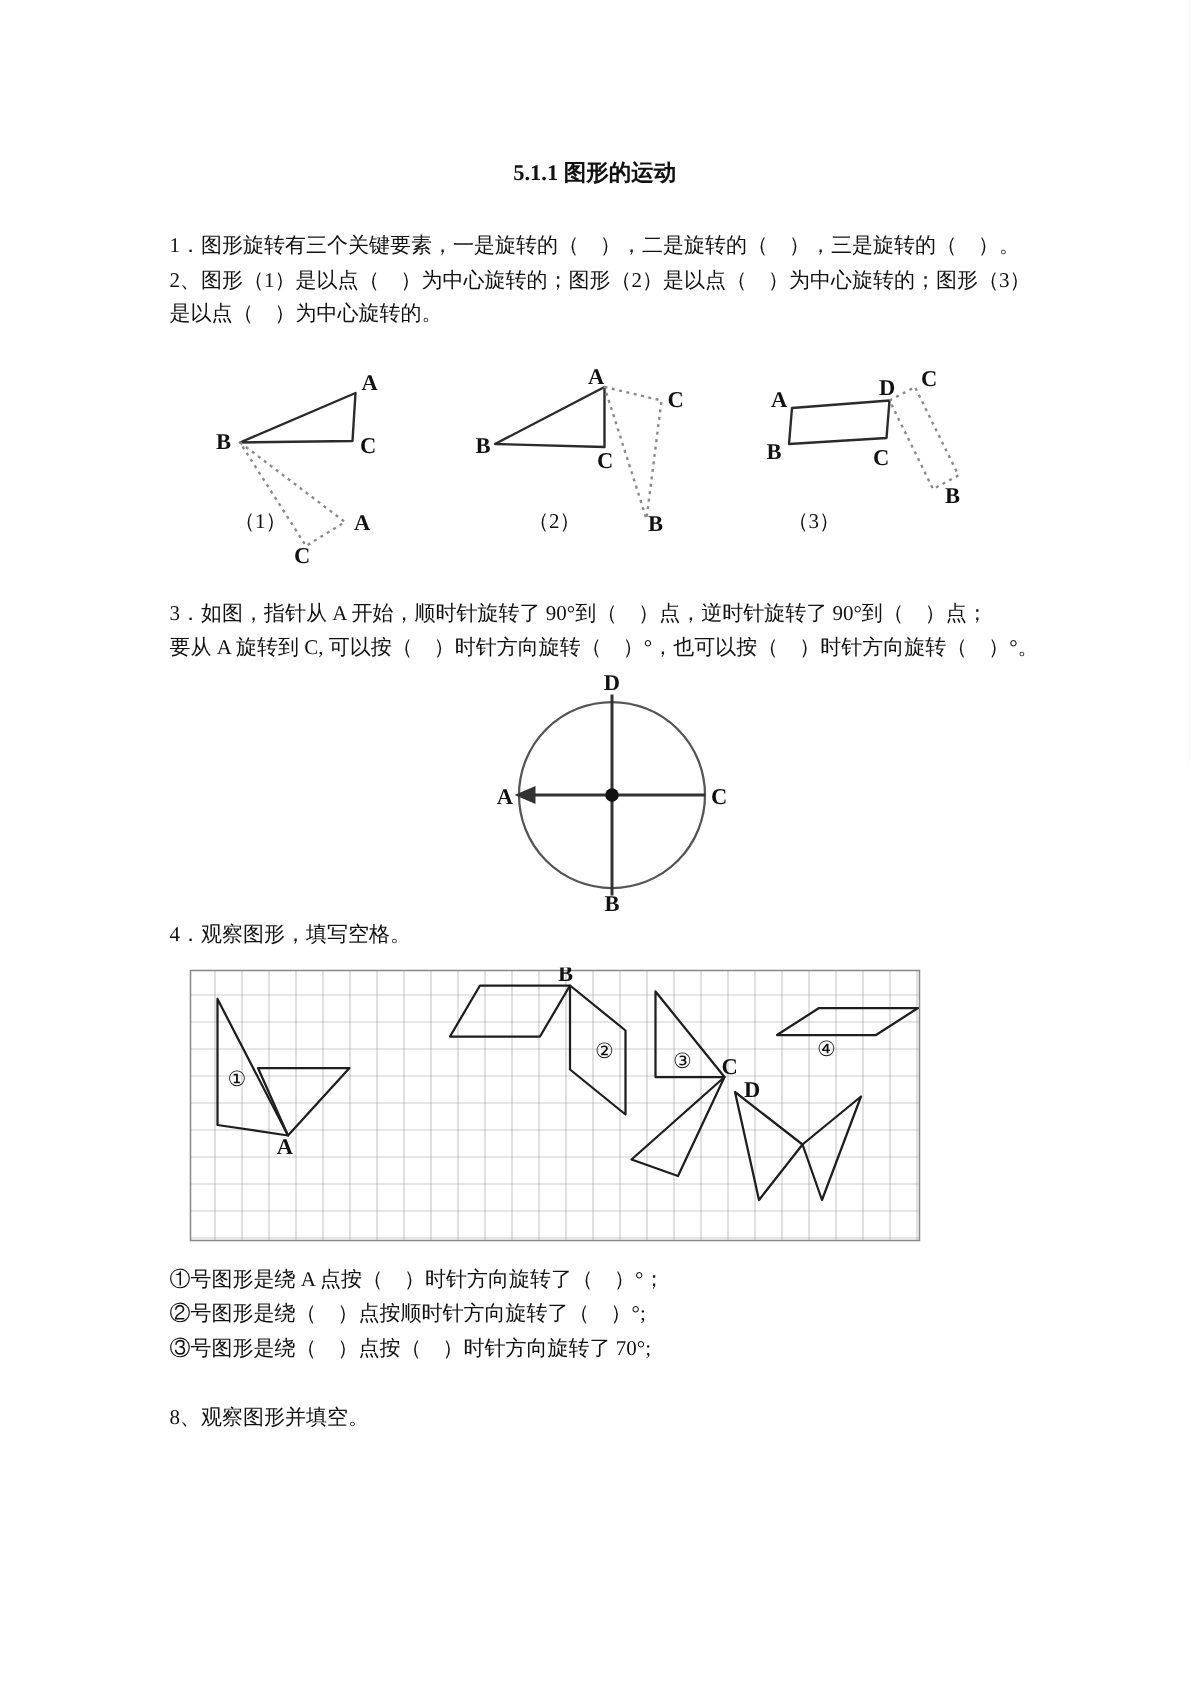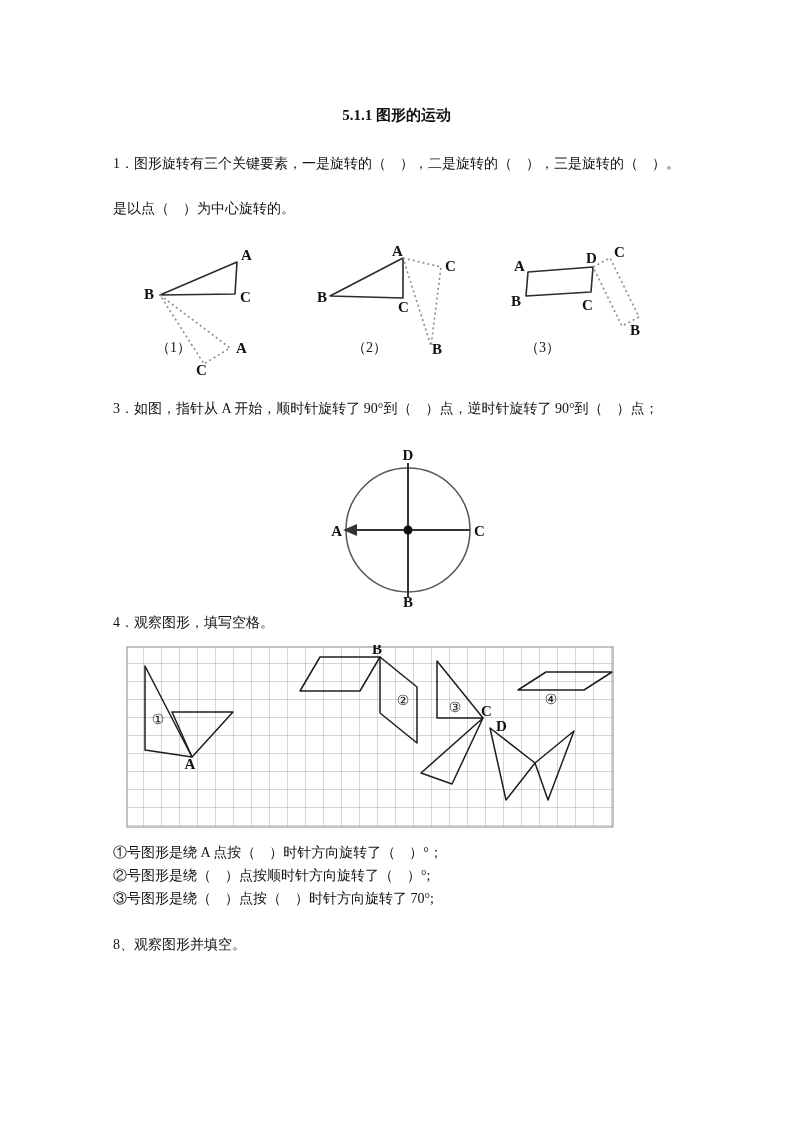--- a/index.html
+++ b/index.html
@@ -18,20 +18,21 @@
   .gridshape{fill:none;stroke:#1e1e1e;stroke-width:1.5;stroke-linejoin:round;}
 </style>
 </head>
 <body>
 
 <div class="page">
 
   <div class="title">5.1.1 图形的运动</div>
 
   <div class="tline" style="top:155px">1．图形旋转有三个关键要素，一是旋转的（　），二是旋转的（　），三是旋转的（　）。</div>
+  <div class="tline" style="top:178px">2、图形（1）是以点（　）为中心旋转的；图形（2）是以点（　）为中心旋转的；图形（3）</div>
   <div class="tline" style="top:200px">是以点（　）为中心旋转的。</div>
 
   <svg class="figsvg" style="left:140px;top:245px" width="540" height="135" viewBox="0 0 540 135">
 
     <g>
       <polygon class="shape" points="97,17 20,50 95,49"></polygon>
       <polygon class="dotted" points="20,50 90,103 64,119"></polygon>
       <text class="vlabel" x="101" y="15">A</text>
       <text class="vlabel" x="4" y="54">B</text>
       <text class="vlabel" x="100" y="57">C</text>
@@ -58,20 +59,21 @@
       <text class="vlabel" x="446" y="18">D</text>
       <text class="vlabel" x="371" y="61">B</text>
       <text class="vlabel" x="442" y="65">C</text>
       <text class="vlabel" x="474" y="12">C</text>
       <text class="vlabel" x="490" y="90">B</text>
       <text class="cap" x="385" y="107">（3）</text>
     </g>
   </svg>
 
   <div class="tline" style="top:400px">3．如图，指针从 A 开始，顺时针旋转了 90°到（　）点，逆时针旋转了 90°到（　）点；</div>
+  <div class="tline" style="top:423px">要从 A 旋转到 C, 可以按（　）时针方向旋转（　）°，也可以按（　）时针方向旋转（　）°。</div>
 
   <svg class="figsvg" style="left:330px;top:450px" width="160" height="160" viewBox="0 0 160 160">
     <circle cx="78" cy="80" r="62" fill="none" stroke="#555" stroke-width="1.5"></circle>
     <line x1="78" y1="13" x2="78" y2="147" stroke="#333" stroke-width="2"></line>
     <line x1="24" y1="80" x2="140" y2="80" stroke="#333" stroke-width="2"></line>
     <polygon points="13,80 27,74 27,86" fill="#333"></polygon>
     <circle cx="78" cy="80" r="4.5" fill="#111"></circle>
     <text class="vlabel" x="78" y="10" text-anchor="middle" font-size="16">D</text>
     <text class="vlabel" x="12" y="86" text-anchor="end" font-size="16">A</text>
     <text class="vlabel" x="144" y="86" text-anchor="start" font-size="16">C</text>

